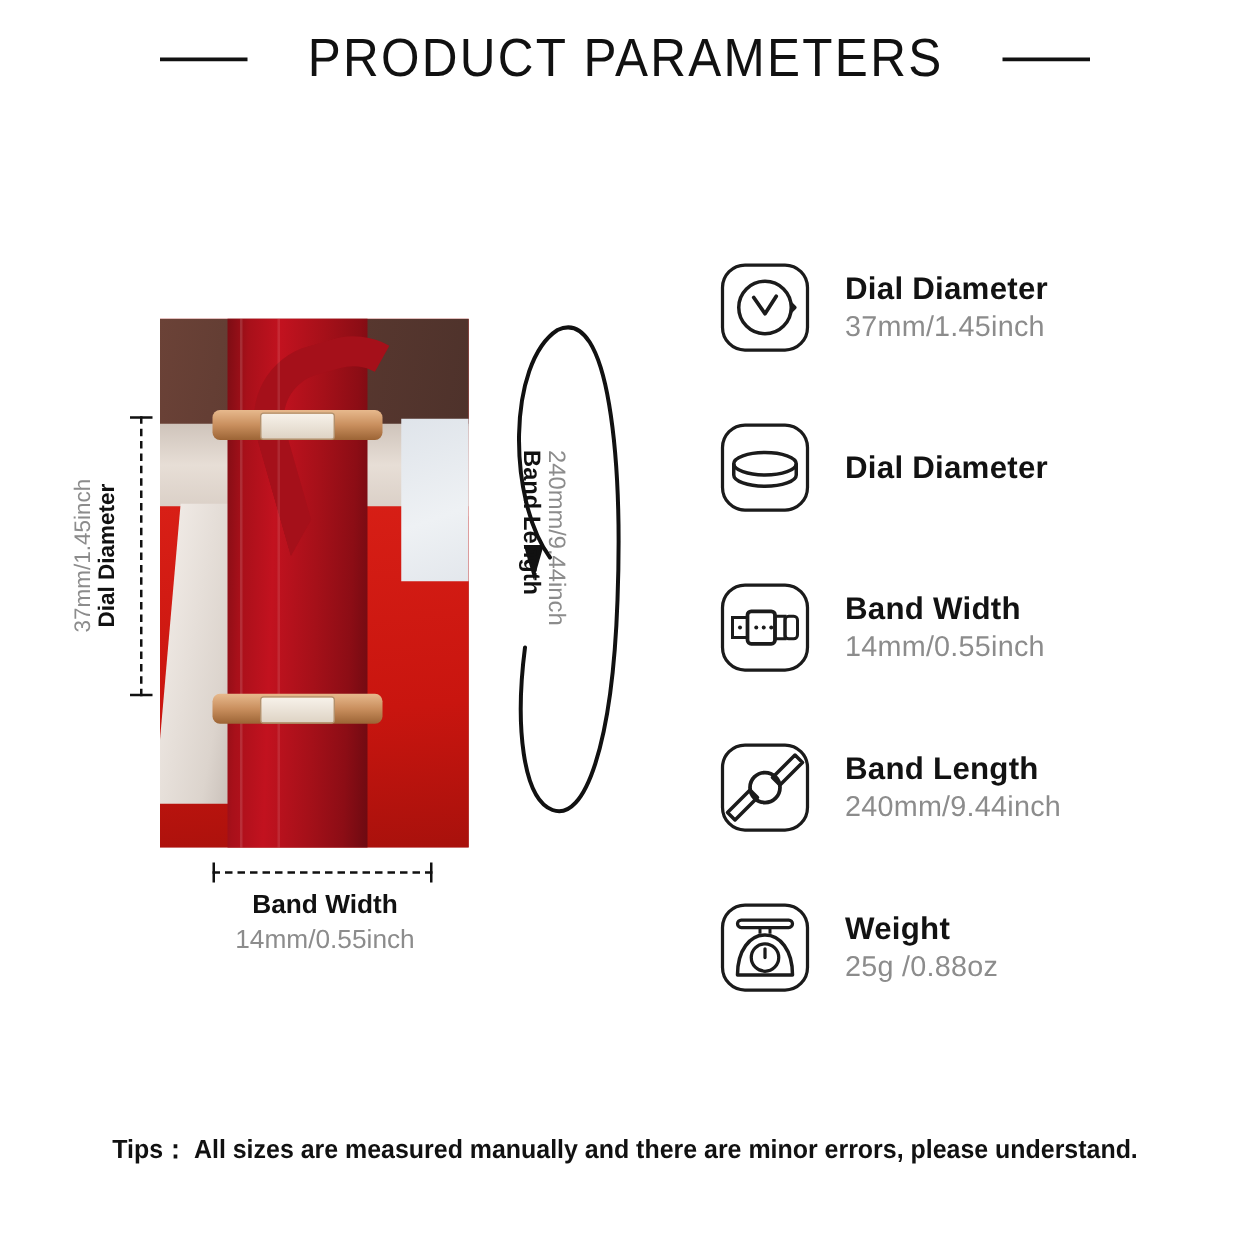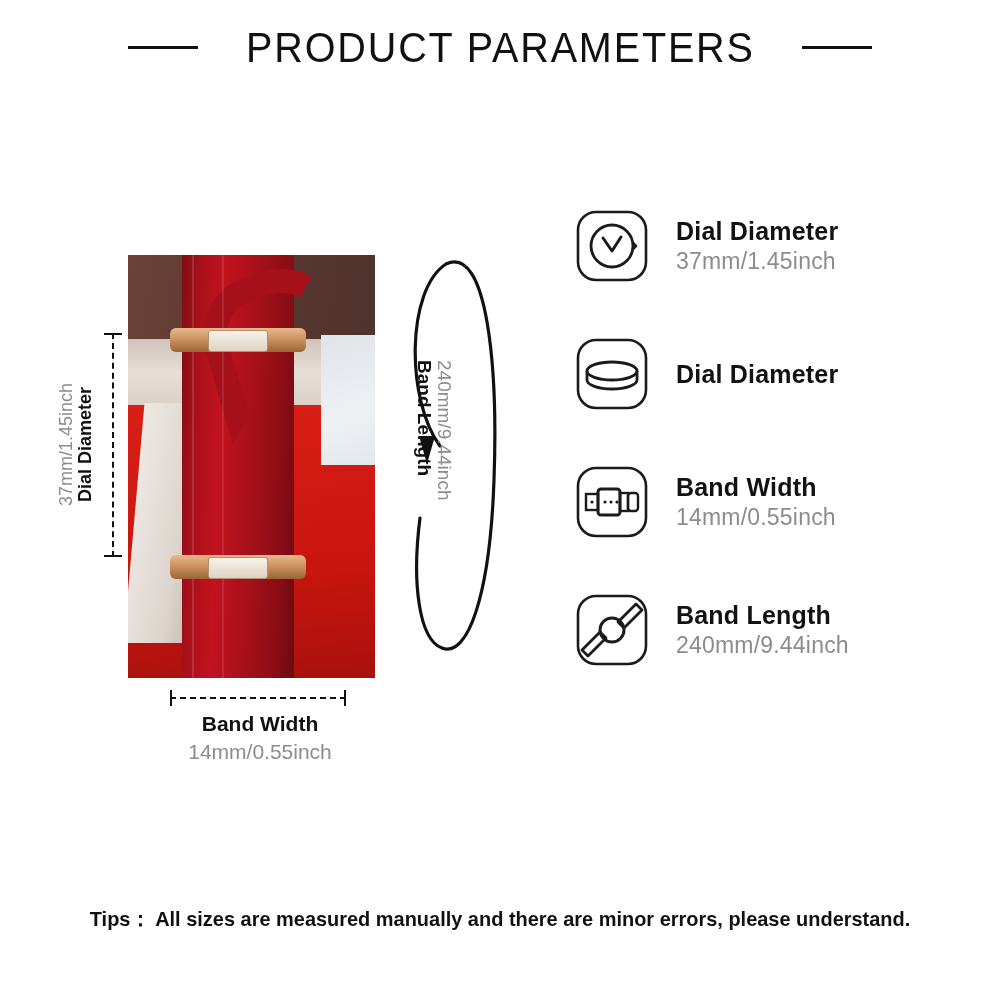--- a/index.html
+++ b/index.html
@@ -503,16 +503,32 @@
         <path d="M34 48 L16 66 L10 60 L28 42 Z" fill="none" stroke="#1b1b1b" stroke-width="2.8" stroke-linejoin="round"></path>
         <circle cx="40" cy="40" r="12" fill="none" stroke="#1b1b1b" stroke-width="3"></circle>
       </svg>
     </div>
     <div class="spec-text">
       <div class="spec-title">Band Length</div>
       <div class="spec-value">240mm/9.44inch</div>
     </div>
   </div>
 
+  <div class="spec-row">
+    <div class="spec-icon">
+      <svg width="80" height="80" viewBox="0 0 80 80">
+        <rect x="6" y="6" width="68" height="68" rx="18" fill="none" stroke="#1b1b1b" stroke-width="2.6"></rect>
+        <rect x="18" y="18" width="44" height="6" rx="3" fill="none" stroke="#1b1b1b" stroke-width="2.6"></rect>
+        <path d="M36 24 v5 M44 24 v5" fill="none" stroke="#1b1b1b" stroke-width="2.4"></path>
+        <path d="M18 62 C 18 42, 28 30, 40 30 C 52 30, 62 42, 62 62 Z" fill="none" stroke="#1b1b1b" stroke-width="2.8" stroke-linejoin="round"></path>
+        <circle cx="40" cy="48" r="11" fill="none" stroke="#1b1b1b" stroke-width="2.6"></circle>
+        <path d="M40 48 v-7" fill="none" stroke="#1b1b1b" stroke-width="2.6" stroke-linecap="round"></path>
+      </svg>
+    </div>
+    <div class="spec-text">
+      <div class="spec-title">Weight</div>
+      <div class="spec-value">25g /0.88oz</div>
+    </div>
+  </div>
 
 </div>
 
 <div class="tips">Tips： All sizes are measured manually and there are minor errors, please understand.</div>
 
 </body></html>

